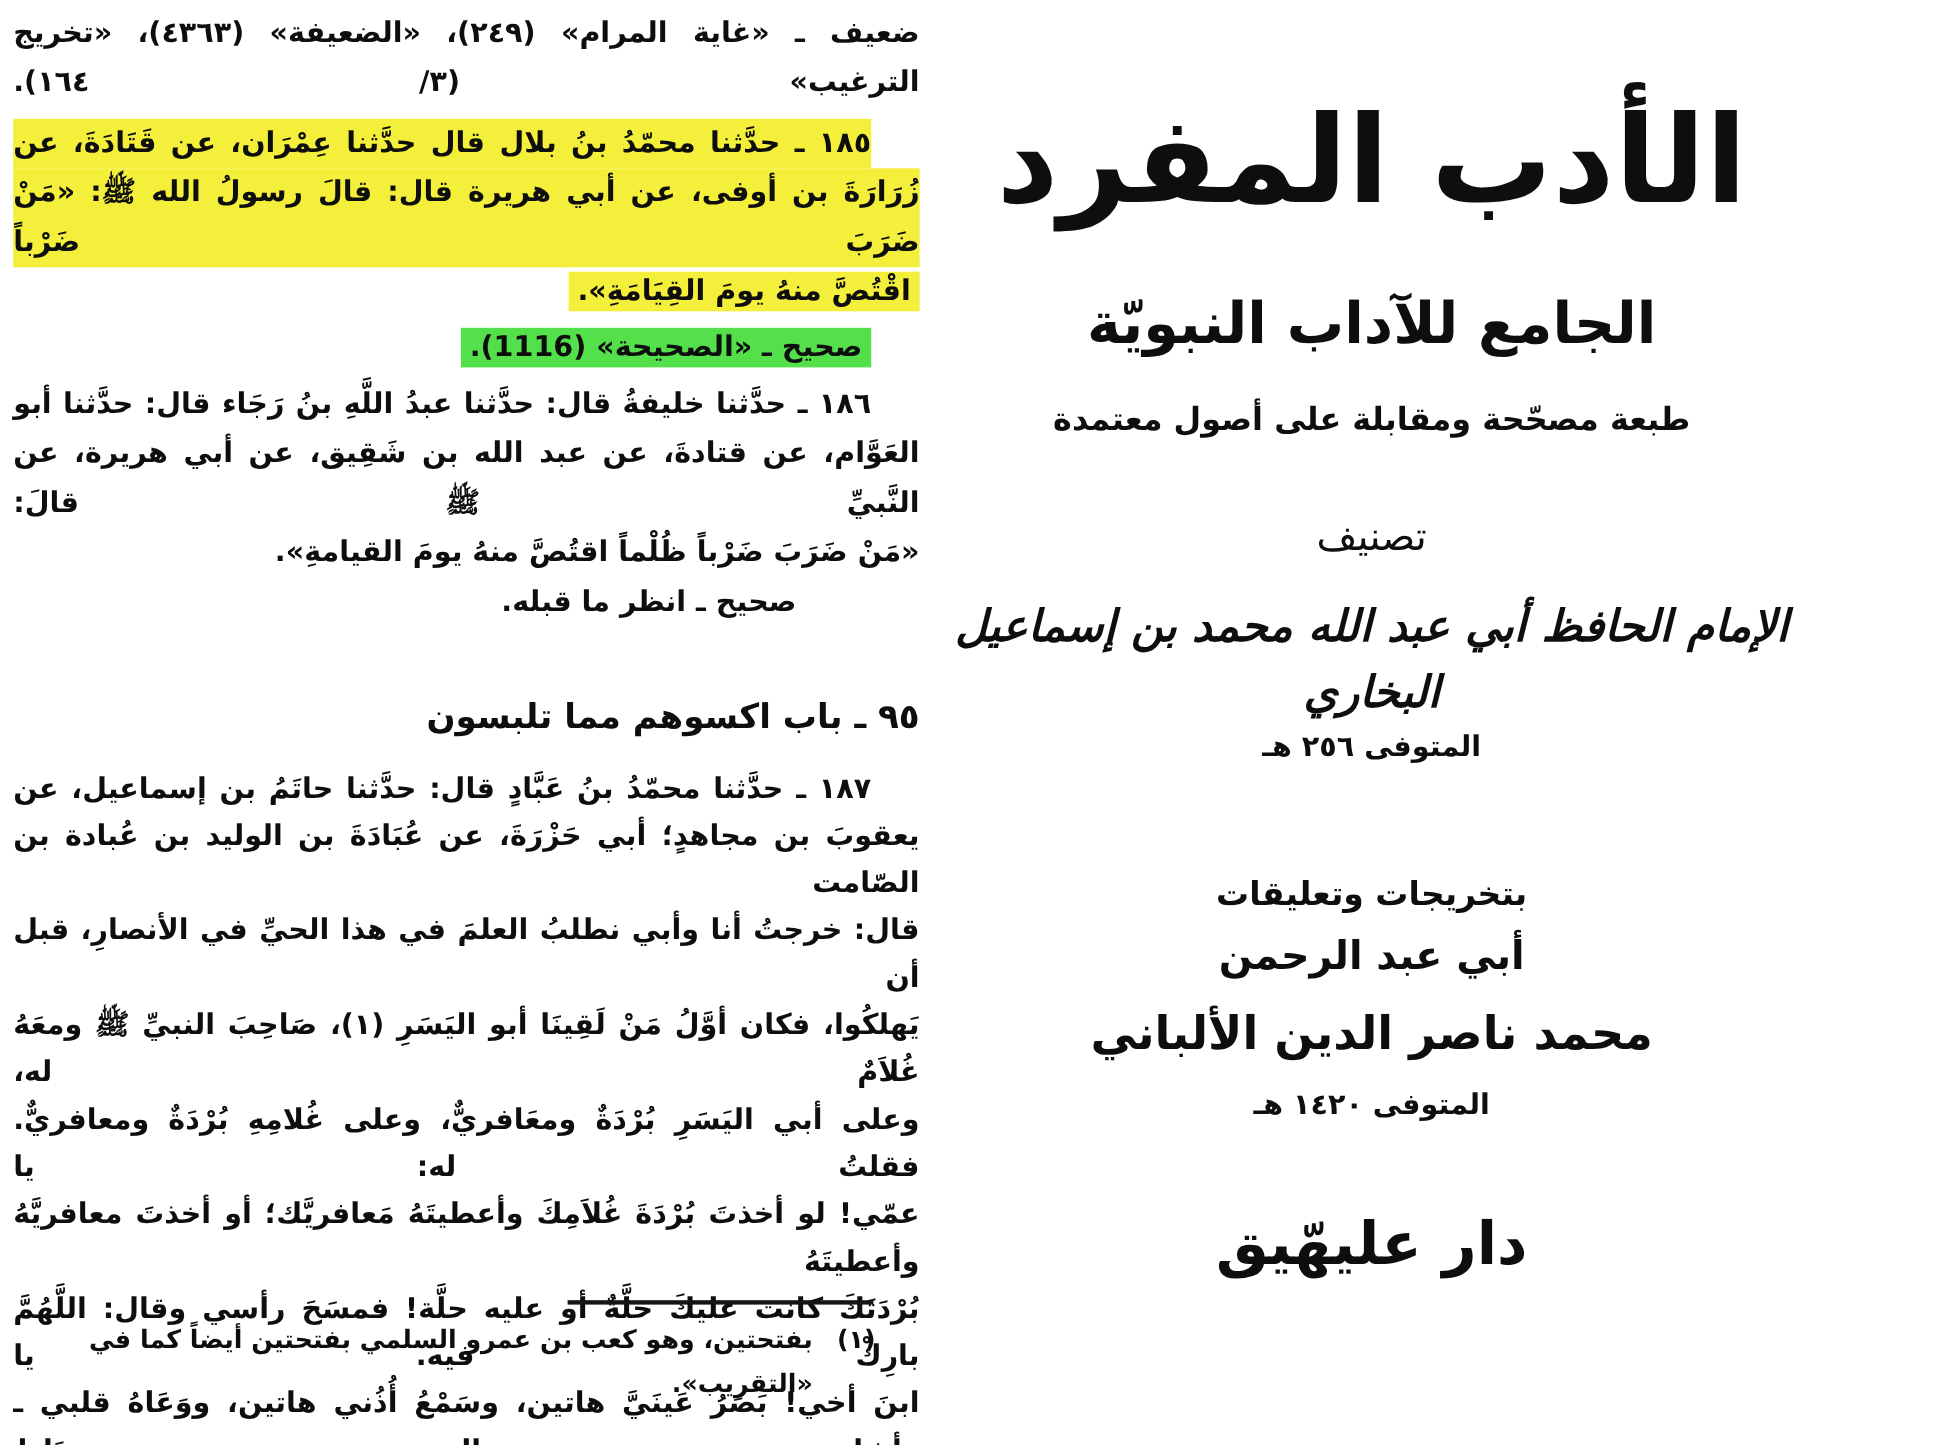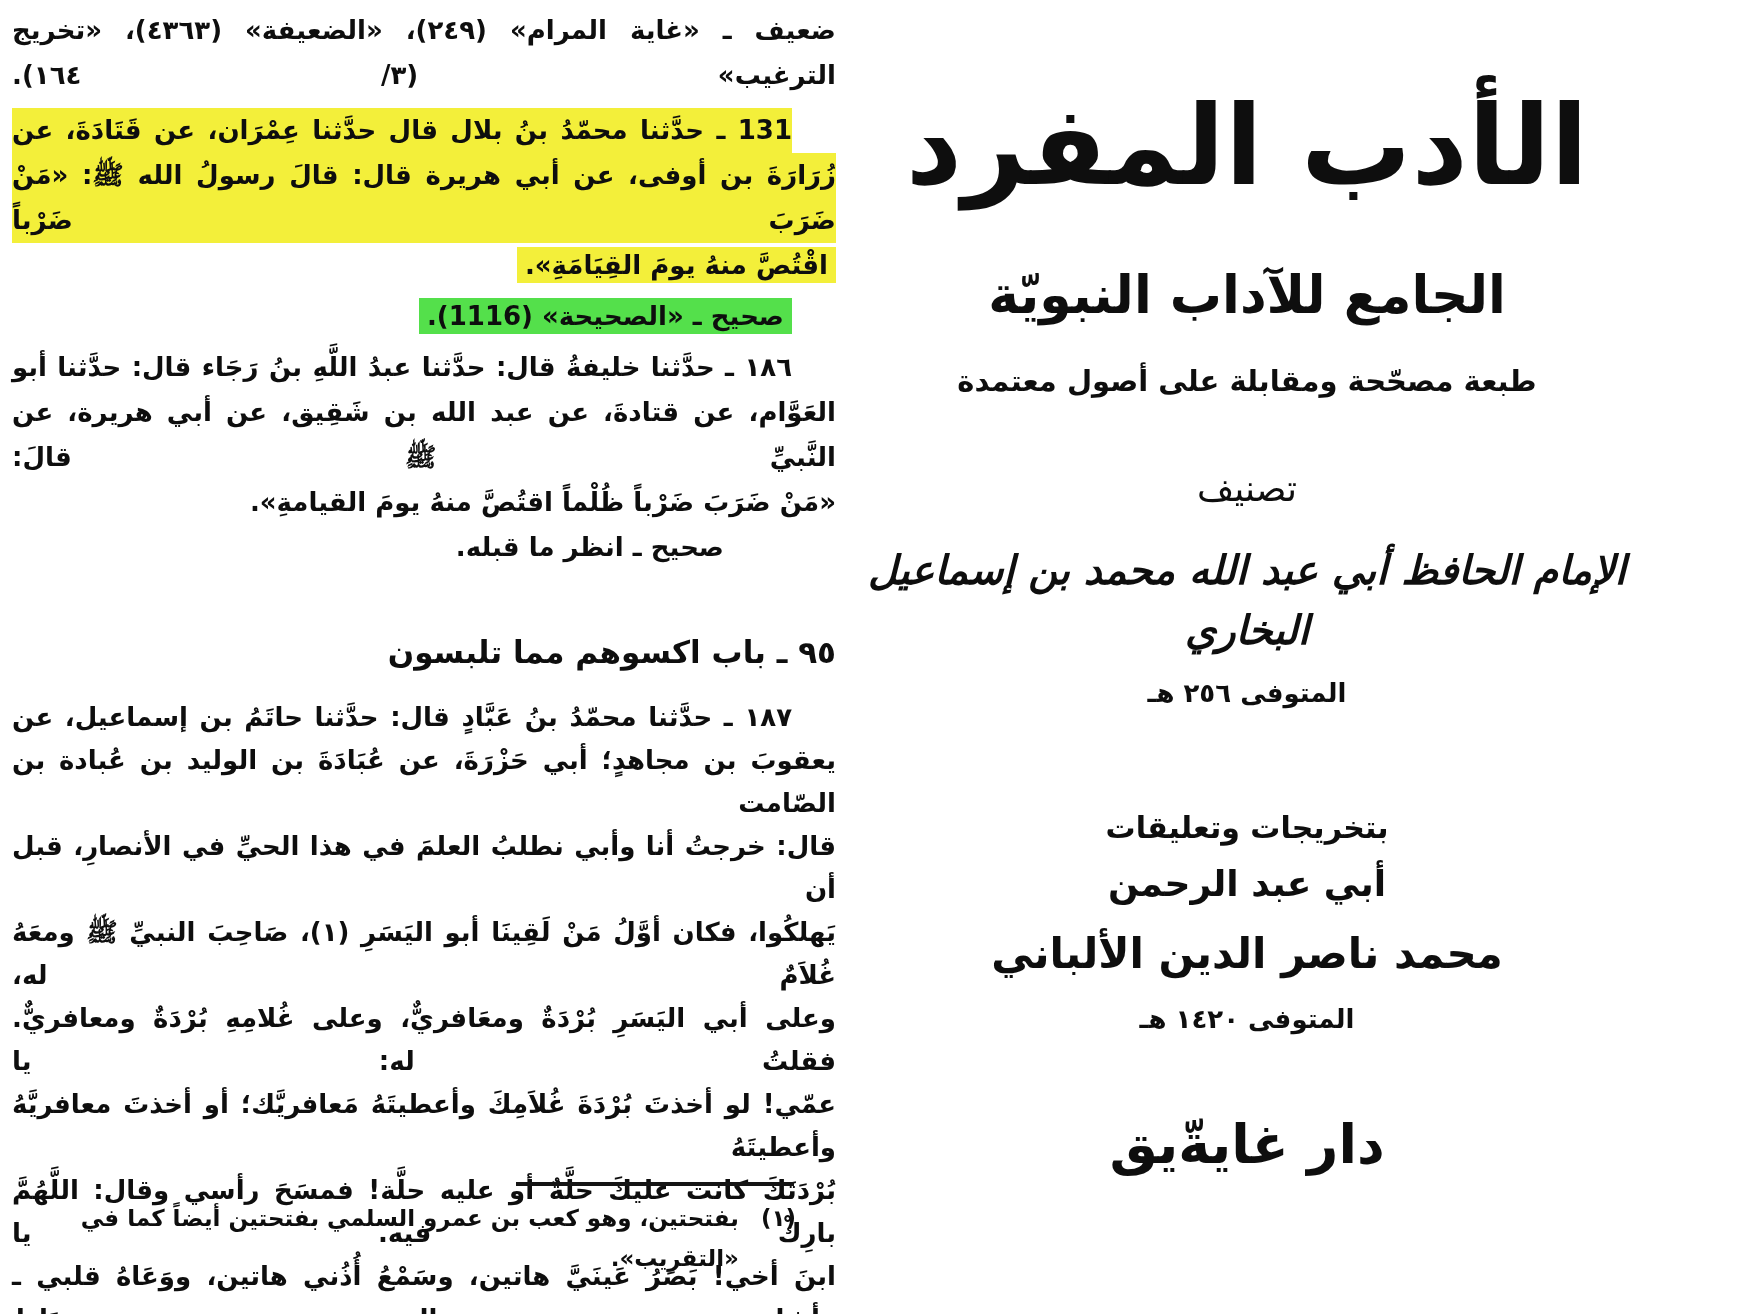--- a/index.html
+++ b/index.html
@@ -54,36 +54,36 @@
   
   .page-right{
     position:absolute;left:862px;top:0;width:770px;
     direction:rtl;text-align:center;
   }
   .r-title{margin-top:46px;font-size:110px;font-weight:700;line-height:200px;letter-spacing:2px;}
   .r-subtitle{margin-top:12px;font-size:52px;font-weight:700;line-height:74px;}
   .r-edition{margin-top:28px;font-size:29px;font-weight:700;line-height:42px;}
   .r-tasnif{margin-top:64px;font-size:36px;font-weight:400;line-height:46px;}
   .r-author{margin-top:28px;font-size:40px;font-weight:700;line-height:60px;font-style:italic;}
-  .r-death{margin-top:14px;font-size:26px;font-weight:700;line-height:38px;}
+  .r-death{font-size:26px;font-weight:700;line-height:38px;}
   .r-takhrijat{margin-top:94px;font-size:30px;font-weight:700;line-height:44px;}
   .r-kunya{margin-top:8px;font-size:36px;font-weight:700;line-height:52px;}
   .r-editor{margin-top:14px;font-size:42px;font-weight:700;line-height:60px;}
   .r-death2{margin-top:16px;font-size:26px;font-weight:700;line-height:38px;}
   .r-publisher{margin-top:68px;font-size:54px;font-weight:700;line-height:78px;}
 </style>
 </head>
 <body>
 
 <div class="page-left">
 
   <div class="line justify bold">ضعيف ـ «غاية المرام» (٢٤٩)، «الضعيفة» (٤٣٦٣)، «تخريج الترغيب» (٣/ ١٦٤).</div>
 
   <div>
-    <div class="line justify hl-y indent mt10">131 ـ حدَّثنا محمّدُ بنُ بلال قال حدَّثنا عِمْرَان، عن قَتَادَةَ، عن</div>
+    <div class="line justify hl-y indent mt10">١٨٥ ـ حدَّثنا محمّدُ بنُ بلال قال حدَّثنا عِمْرَان، عن قَتَادَةَ، عن</div>
     <div class="line justify hl-y">زُرَارَةَ بن أوفى، عن أبي هريرة قال: قالَ رسولُ الله ﷺ: «مَنْ ضَرَبَ ضَرْباً</div>
     <div class="line right"><span class="hl-y">اقْتُصَّ منهُ يومَ القِيَامَةِ».</span></div>
     <div class="line right indent mt6"><span class="hl-g bold">صحيح ـ «الصحيحة» (1116).</span></div>
   </div>
 
   <div>
     <div class="line justify indent mt6">١٨٦ ـ حدَّثنا خليفةُ قال: حدَّثنا عبدُ اللَّهِ بنُ رَجَاء قال: حدَّثنا أبو</div>
     <div class="line justify">العَوَّام، عن قتادةَ، عن عبد الله بن شَقِيق، عن أبي هريرة، عن النَّبيِّ ﷺ قالَ:</div>
     <div class="line right">«مَنْ ضَرَبَ ضَرْباً ظُلْماً اقتُصَّ منهُ يومَ القيامةِ».</div>
     <div class="line right indent-md bold">صحيح ـ انظر ما قبله.</div>
@@ -118,14 +118,14 @@
   <div class="r-title">الأدب المفرد</div>
   <div class="r-subtitle">الجامع للآداب النبويّة</div>
   <div class="r-edition">طبعة مصحّحة ومقابلة على أصول معتمدة</div>
   <div class="r-tasnif">تصنيف</div>
   <div class="r-author">الإمام الحافظ أبي عبد الله محمد بن إسماعيل البخاري</div>
   <div class="r-death">المتوفى ٢٥٦ هـ</div>
   <div class="r-takhrijat">بتخريجات وتعليقات</div>
   <div class="r-kunya">أبي عبد الرحمن</div>
   <div class="r-editor">محمد ناصر الدين الألباني</div>
   <div class="r-death2">المتوفى ١٤٢٠ هـ</div>
-  <div class="r-publisher">دار غايةّيق</div>
+  <div class="r-publisher">دار عليهّيق</div>
 </div>
 
 </body></html>

